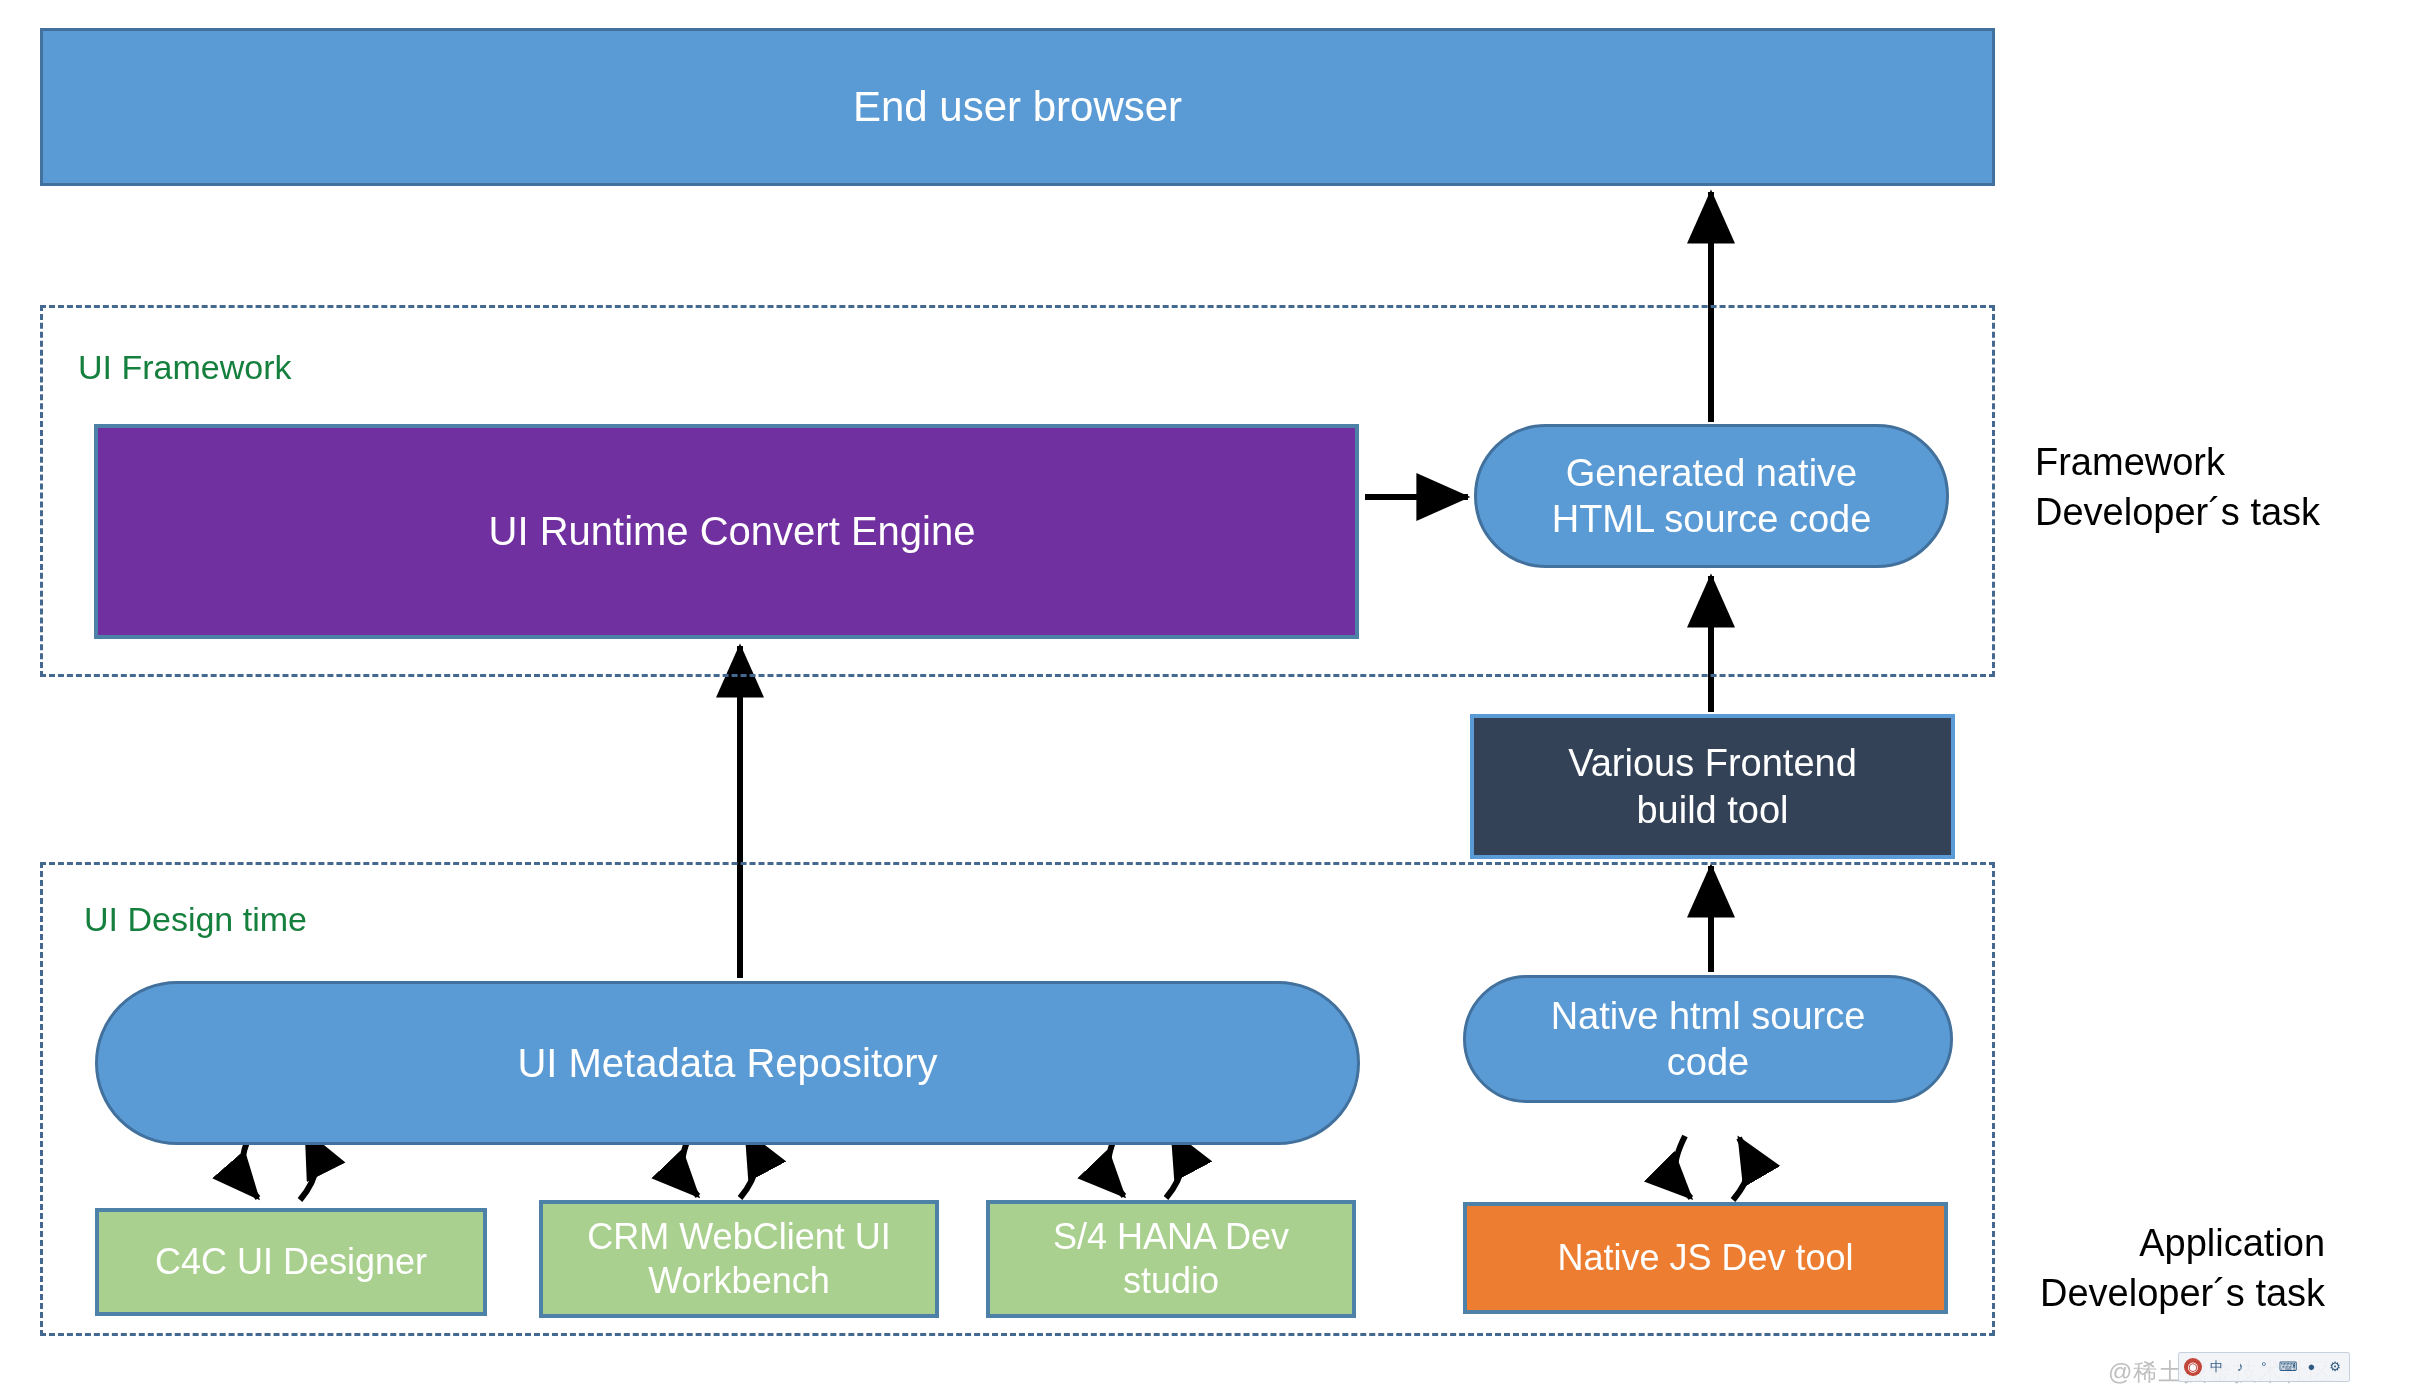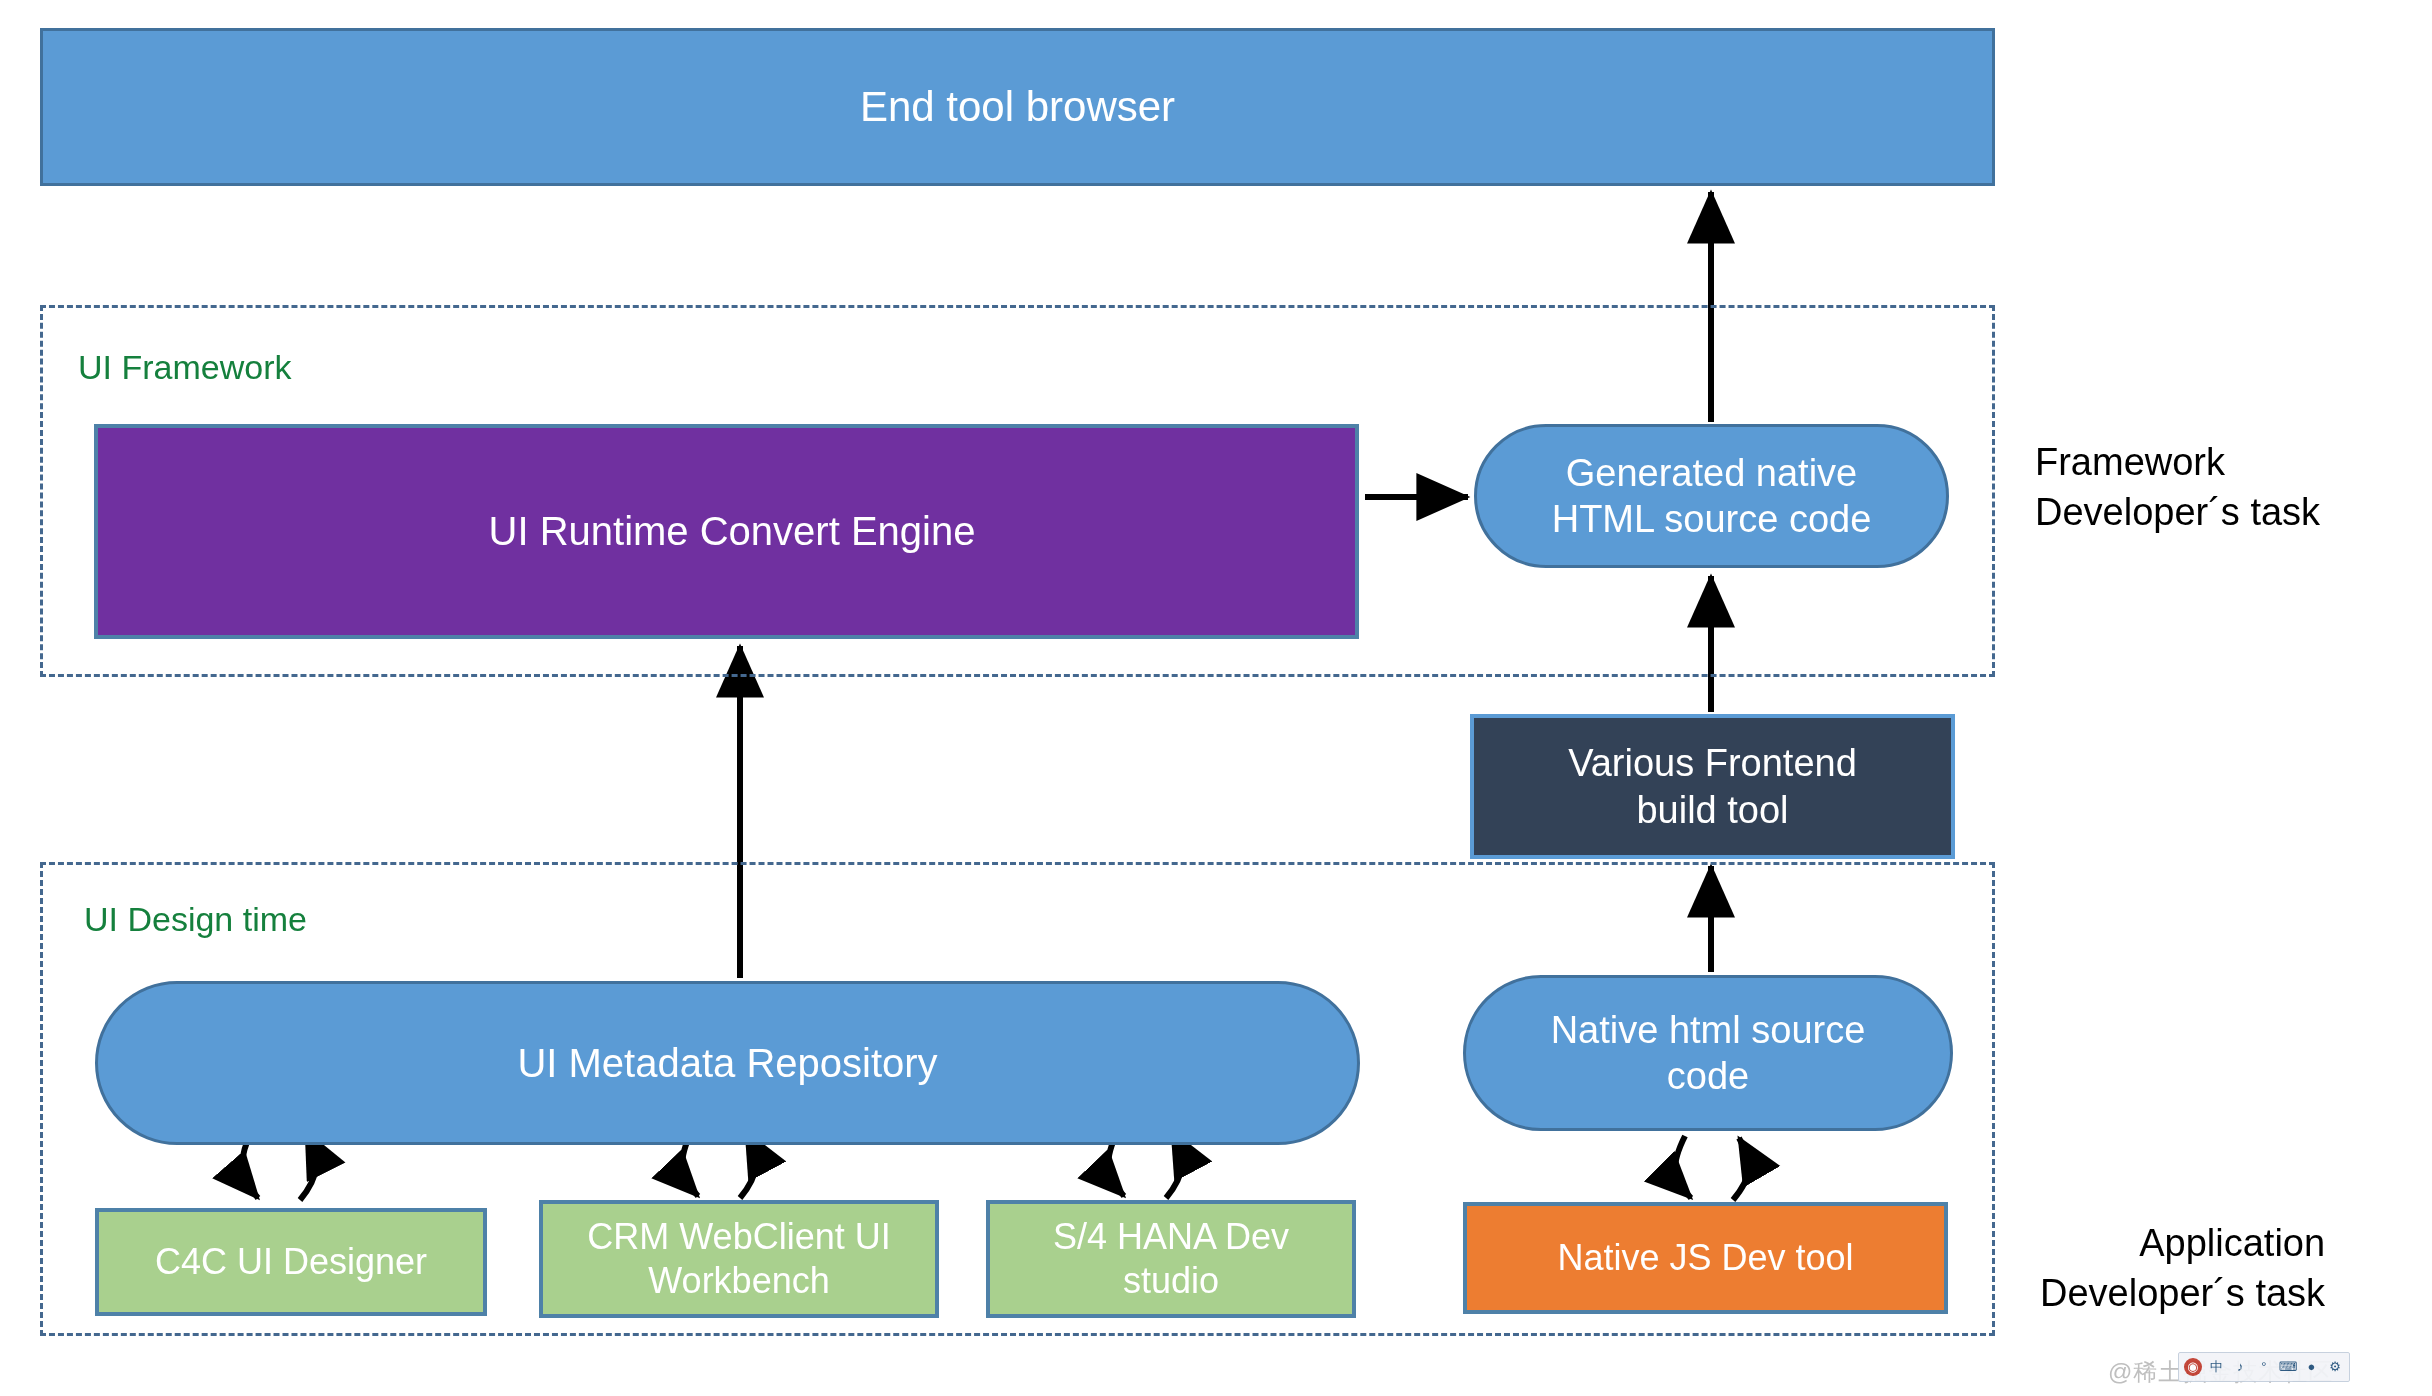--- a/index.html
+++ b/index.html
@@ -83,21 +83,21 @@
     background: #5B9BD5;
     border: 3px solid #41719C;
     border-radius: 999px;
     font-size: 38px;
     padding: 0 26px;
   }
   #native-html-source-code {
     left: 1463px;
     top: 975px;
     width: 490px;
-    height: 156px;
+    height: 128px;
     background: #5B9BD5;
     border: 3px solid #41719C;
     border-radius: 999px;
     font-size: 38px;
     padding: 0 26px;
   }
   #ui-metadata-repository {
     left: 95px;
     top: 981px;
     width: 1265px;
@@ -250,21 +250,21 @@
       <path d="M1733,1200 C1753,1176 1753,1162 1739,1138" fill="none" stroke="#000000" stroke-width="6" marker-end="url(#ah-sm)"></path>
     </g>
   </svg>
 
   <div class="group" id="group-ui-framework"></div>
   <div class="group" id="group-ui-design-time"></div>
 
   <div class="group-label" id="label-ui-framework">UI Framework</div>
   <div class="group-label" id="label-ui-design-time">UI Design time</div>
 
-  <div class="node" id="end-user-browser">End tool browser</div>
+  <div class="node" id="end-user-browser">End user browser</div>
 
   <div class="node" id="ui-runtime-convert-engine">UI Runtime Convert Engine</div>
 
   <div class="node" id="various-frontend-build-tool">
     <span>
       <span>Various Frontend</span><br>
       <span>build tool</span>
     </span>
   </div>
 

